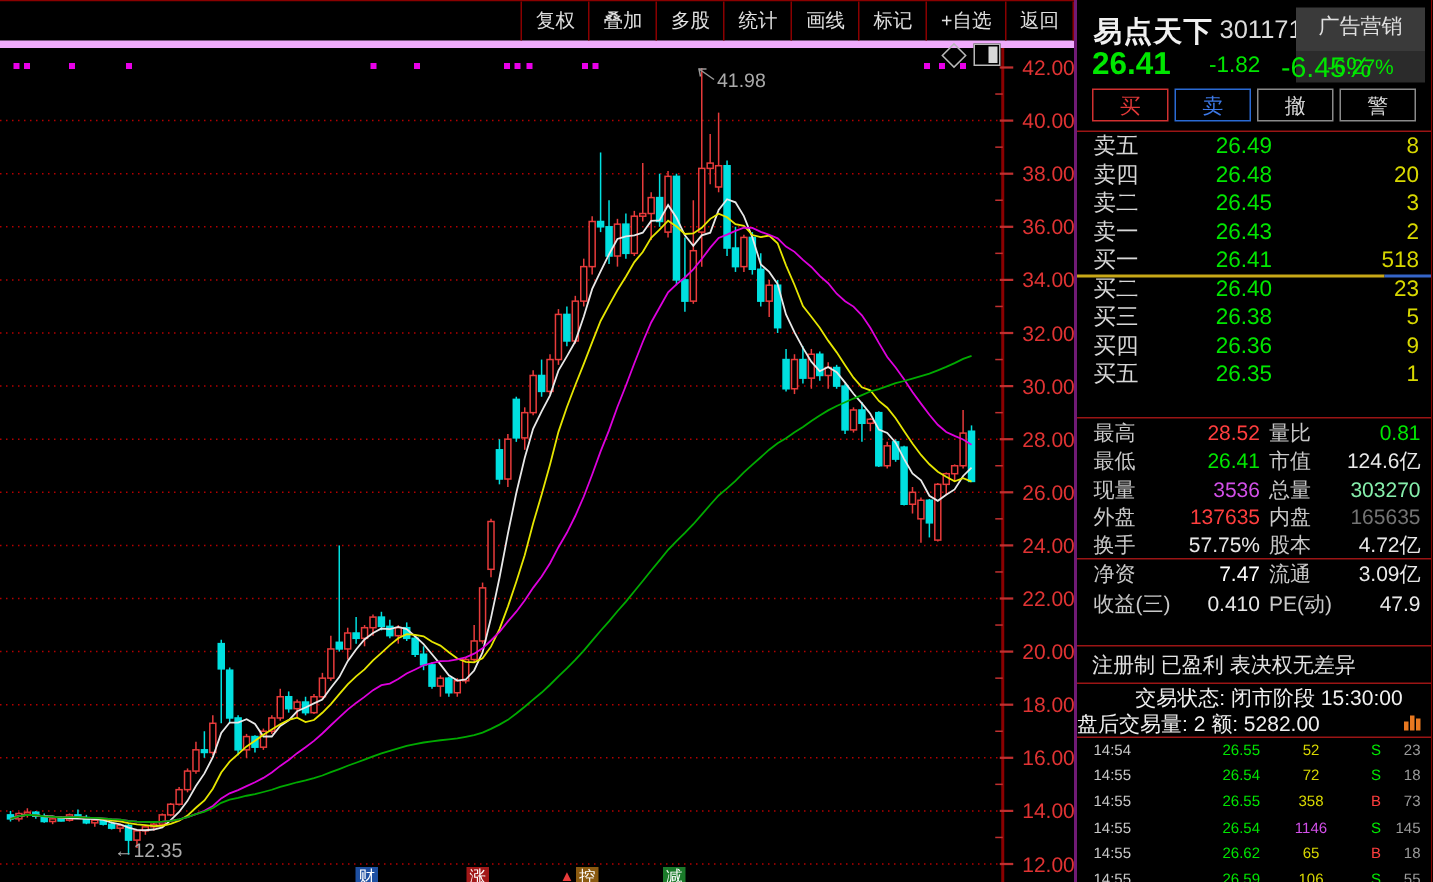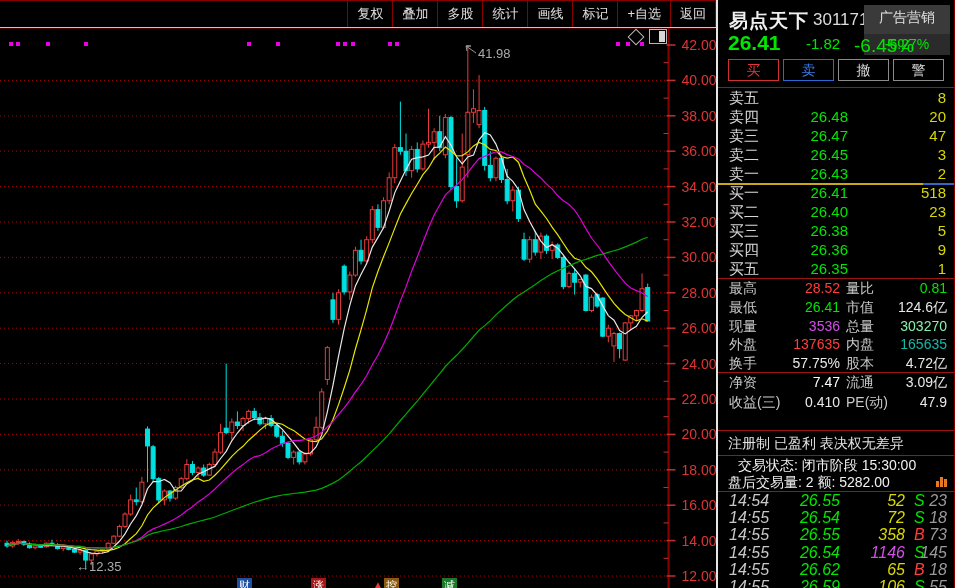--- a/index.html
+++ b/index.html
@@ -1,37 +1,37 @@
 <!DOCTYPE html>
 <html><head>
 <meta charset="utf-8">
 <style>
   html,body{margin:0;padding:0;background:#000;}
   .stage{position:relative;width:955px;height:588px;background:#000;overflow:hidden;
          font-family:"Liberation Sans","DejaVu Sans",sans-serif;-webkit-font-smoothing:antialiased;}
   .topline{position:absolute;left:0;top:0;width:955px;height:1px;background:#8a0000;}
   
   .toolbar{position:absolute;left:0;top:1px;width:716px;height:26px;display:flex;justify-content:flex-end;
-           align-items:stretch;border-bottom:1px solid #f0abfc;background:#000;z-index:5;}
+           align-items:stretch;border-bottom:5px solid #f0abfc;background:#000;z-index:5;}
   .tb-item{display:flex;align-items:center;padding:0 9px;color:#e0e0e0;font-size:13px;
            border-left:1px solid #8a0000;cursor:default;}
   .tb-item:last-child{border-right:1px solid #8a0000;}
   
   .chart-wrap{position:absolute;left:0;top:0;width:716px;height:588px;}
   svg text{font-family:"Liberation Sans","DejaVu Sans",sans-serif;}
   .chart-icons{position:absolute;top:29px;left:630px;display:flex;gap:7px;align-items:center;z-index:6;}
   .diamond{width:10px;height:10px;border:1px solid #b8b8b8;transform:rotate(45deg);}
   .panes{width:16px;height:13px;border:1px solid #b8b8b8;position:relative;background:#000;}
   .panes::after{content:"";position:absolute;right:1px;top:1px;bottom:1px;width:6px;background:#d8d8d8;}
   .badge{position:absolute;top:578px;width:15px;height:15px;color:#fff;font-size:11px;line-height:15px;
          text-align:center;z-index:4;}
   .badge-arrow{position:absolute;top:579px;color:#e83b3b;font-size:10px;z-index:4;}
   
   .panel{position:absolute;left:716px;top:0;width:239px;height:588px;background:#000;
-         border-left:2px solid #e5e5e5;box-sizing:border-box;border-right:1px solid #8a0000;}
+         border-left:2px solid #701a75;box-sizing:border-box;border-right:1px solid #8a0000;}
   .sep{position:absolute;left:0;width:100%;height:1px;background:#9b1515;}
   .hdr-name{position:absolute;left:11px;top:8px;font-size:19px;font-weight:bold;color:#f0f0f0;letter-spacing:1px;}
   .hdr-code{position:absolute;left:95px;top:10px;font-size:17px;color:#dcdcdc;}
   .hdr-tags{position:absolute;left:155px;top:9px;font-size:11px;color:#ff4444;}
   .sector-box{position:absolute;right:4px;top:5px;width:86px;height:36px;background:#3a3a3a;color:#e0e0e0;
               font-size:14px;text-align:center;line-height:24px;}
   .sector-chg{position:absolute;right:4px;top:34px;width:86px;height:21px;background:#2b2b2b;color:#00e600;
               font-size:14px;text-align:center;line-height:21px;}
   .px-main{position:absolute;left:10px;top:31px;font-size:21px;font-weight:bold;color:#00e600;}
   .px-chg{position:absolute;left:88px;top:35px;font-size:15px;color:#00e600;}
@@ -50,29 +50,29 @@
   .ratio{position:absolute;left:0;top:183px;width:100%;height:2px;display:flex;}
   .stats{position:absolute;left:0;top:279px;width:100%;}
   .st-row{height:18.8px;line-height:18.8px;font-size:14px;position:relative;}
   .st-row.small{height:19.3px;line-height:19.3px;}
   .st-row .l1{position:absolute;left:11px;color:#c8c8c8;}
   .st-row .v1{position:absolute;left:0;width:122px;text-align:right;}
   .st-row .l2{position:absolute;left:128px;color:#c8c8c8;}
   .st-row .v2{position:absolute;right:7px;}
   .reg-row{position:absolute;left:0;top:431px;width:100%;height:24px;line-height:24px;color:#e2e2e2;
            font-size:14px;padding-left:10px;box-sizing:border-box;}
-  .stat-row1{position:absolute;left:0;top:456px;width:100%;height:18px;line-height:18px;color:#f0f0f0;font-size:14px;padding-left:20px;box-sizing:border-box;}
-  .stat-row2{position:absolute;left:0;top:473px;width:100%;height:18px;line-height:18px;color:#f0f0f0;font-size:14px;padding-left:10px;box-sizing:border-box;}
+  .stat-row1{position:absolute;left:0;top:456px;width:100%;height:18px;line-height:18px;color:#f0f0f0;font-size:14px;padding-left:20px;box-sizing:border-box;text-align:center;}
+  .stat-row2{position:absolute;left:0;top:473px;width:100%;height:18px;line-height:18px;color:#f0f0f0;font-size:14px;box-sizing:border-box;}
   .chart-mini{position:absolute;right:6px;top:475px;width:12px;height:12px;display:flex;align-items:flex-end;gap:1px;}
   .chart-mini i{display:block;width:3px;background:#e87820;}
   .ticks{position:absolute;left:0;top:492px;width:100%;overflow:hidden;height:96px;}
-  .tk-row{height:17.2px;line-height:17.2px;font-size:16px;position:relative;font-style:italic;}
+  .tk-row{height:17.2px;line-height:17.2px;font-size:10px;position:relative;}
   .tk-row .t{position:absolute;left:11px;color:#c8c8c8;}
   .tk-row .p{position:absolute;left:0;width:122px;text-align:right;color:#00e600;}
-  .tk-row .v{position:absolute;left:125px;width:62px;text-align:right;}
+  .tk-row .v{position:absolute;left:125px;width:62px;text-align:center;}
   .tk-row .s{position:absolute;left:196px;}
   .tk-row .n{position:absolute;right:7px;color:#9a9a9a;}
 </style>
 </head>
 <body>
 
 <div class="stage">
   <div class="topline"></div>
 
   <div class="toolbar">
@@ -432,31 +432,27 @@
       <div class="tbtn b-buy">买</div>
       <div class="tbtn b-sell">卖</div>
       <div class="tbtn b-cxl">撤</div>
       <div class="tbtn b-alert">警</div>
     </div>
 
     <div class="sep" style="top:87px"></div>
     <div class="book" id="book">
         <div class="book-row">
           <span class="lbl">卖五</span>
+                 <span class="prc">26.49</span>
                  <span class="vol">8</span>
         </div>
         <div class="book-row">
           <span class="lbl">卖四</span>
                  <span class="prc">26.48</span>
                  <span class="vol">20</span>
-        </div>
-        <div class="book-row">
-          <span class="lbl">卖三</span>
-                 <span class="prc">26.47</span>
-                 <span class="vol">47</span>
         </div>
         <div class="book-row">
           <span class="lbl">卖二</span>
                  <span class="prc">26.45</span>
                  <span class="vol">3</span>
         </div>
         <div class="book-row">
           <span class="lbl">卖一</span>
                  <span class="prc">26.43</span>
                  <span class="vol">2</span>
@@ -508,21 +504,21 @@
         <div class="st-row">
           <span class="l1">现量</span>
                  <span class="v1" style="color:#d24fe8">3536</span>
                  <span class="l2">总量</span>
                  <span class="v2" style="color:#86efac">303270</span>
         </div>
         <div class="st-row">
           <span class="l1">外盘</span>
                  <span class="v1" style="color:#ff3e3e">137635</span>
                  <span class="l2">内盘</span>
-                 <span class="v2" style="color:#14b8a6">165635</span>
+                 <span class="v2" style="color:#737373">165635</span>
         </div>
         <div class="st-row small">
           <span class="l1">换手</span>
                  <span class="v1" style="color:#e8e8e8">57.75%</span>
                  <span class="l2">股本</span>
                  <span class="v2" style="color:#e8e8e8">4.72亿</span>
         </div>
         <div class="st-row small">
           <span class="l1">净资</span>
                  <span class="v1" style="color:#ffffff">7.47</span>

